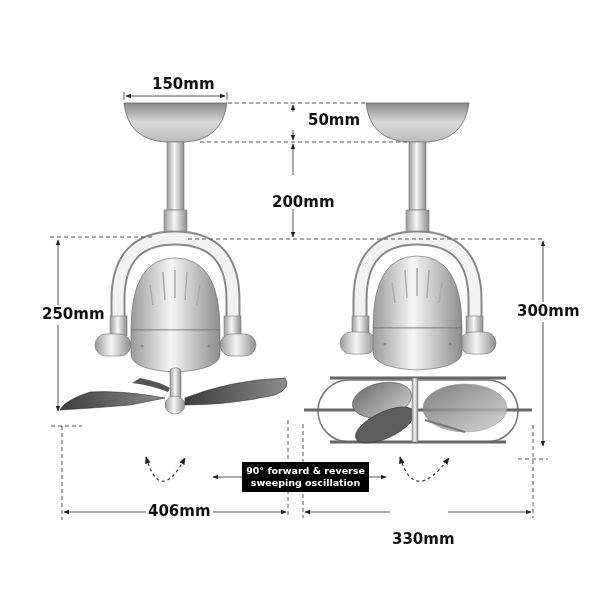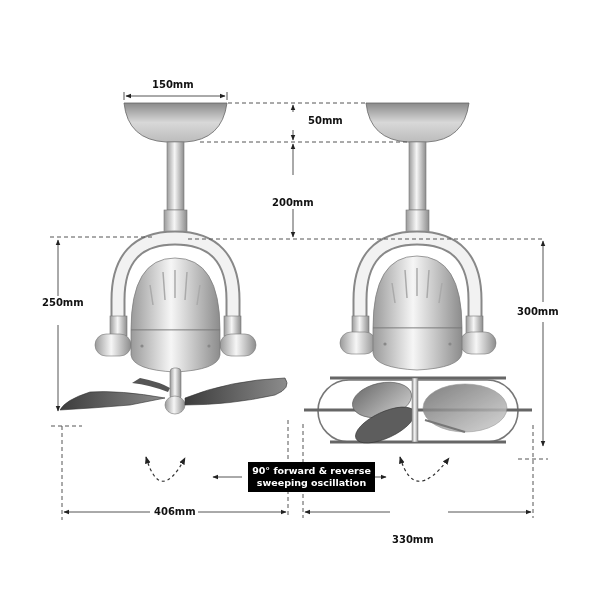--- a/index.html
+++ b/index.html
@@ -1,19 +1,19 @@
 <!DOCTYPE html>
 <html><head>
 <meta charset="utf-8">
 <style>
   html, body { margin:0; padding:0; background:#ffffff; }
   #stage { position:relative; width:600px; height:600px; background:#fff; overflow:hidden; }
   svg { position:absolute; left:0; top:0; }
-  .dim-label { position:absolute; font-family:"DejaVu Sans", sans-serif; font-weight:bold; font-size:10px; color:#111; background:#fff; padding:0 2px; line-height:13px; white-space:nowrap; }
-  .callout { position:absolute; left:248px; top:462px; width:127px; height:30px; background:#000; color:#fff; font-family:"DejaVu Sans", sans-serif; font-weight:bold; font-size:9.5px; line-height:12px; text-align:center; display:flex; flex-direction:column; justify-content:center; }
+  .dim-label { position:absolute; font-family:"DejaVu Sans", sans-serif; font-weight:bold; font-size:15px; color:#111; background:#fff; padding:0 2px; line-height:13px; white-space:nowrap; }
+  .callout { position:absolute; left:242px; top:462px; width:127px; height:30px; background:#000; color:#fff; font-family:"DejaVu Sans", sans-serif; font-weight:bold; font-size:9.5px; line-height:12px; text-align:center; display:flex; flex-direction:column; justify-content:center; }
 </style>
 </head>
 <body>
 
 <div id="stage">
 <svg width="600" height="600" viewBox="0 0 600 600">
   <defs>
     <linearGradient id="metal" x1="0" x2="1" y1="0" y2="0">
       <stop offset="0" stop-color="#9a9a9a"></stop>
       <stop offset="0.45" stop-color="#f6f6f6"></stop>
@@ -137,22 +137,22 @@
 
   <g stroke="#333" stroke-width="1.2" fill="none" stroke-dasharray="3,3">
     <path d="M146,457 Q160,505 185,458" marker-start="url(#arr)" marker-end="url(#arr)"></path>
     <path d="M400,457 Q414,505 449,458" marker-start="url(#arr)" marker-end="url(#arr)"></path>
   </g>
 </svg>
 
 <span class="dim-label" style="left:150px;top:78px;">150mm</span>
 <span class="dim-label" style="left:275px;top:114px;margin-left:31px;">50mm</span>
 <span class="dim-label" style="left:270px;top:196px;">200mm</span>
-<span class="dim-label" style="left:40px;top:296px;">250mm</span>
+<span class="dim-label" style="left:40px;top:308px;">250mm</span>
 <span class="dim-label" style="left:515px;top:305px;text-align:center;">300mm</span>
-<span class="dim-label" style="left:152px;top:505px;">406mm</span>
+<span class="dim-label" style="left:146px;top:505px;">406mm</span>
 <span class="dim-label" style="left:390px;top:505px;margin-top:28px;">330mm</span>
 
 <div class="callout">
   <span>90° forward &amp; reverse</span>
   <span>sweeping oscillation</span>
 </div>
 </div>
 
 </body></html>

